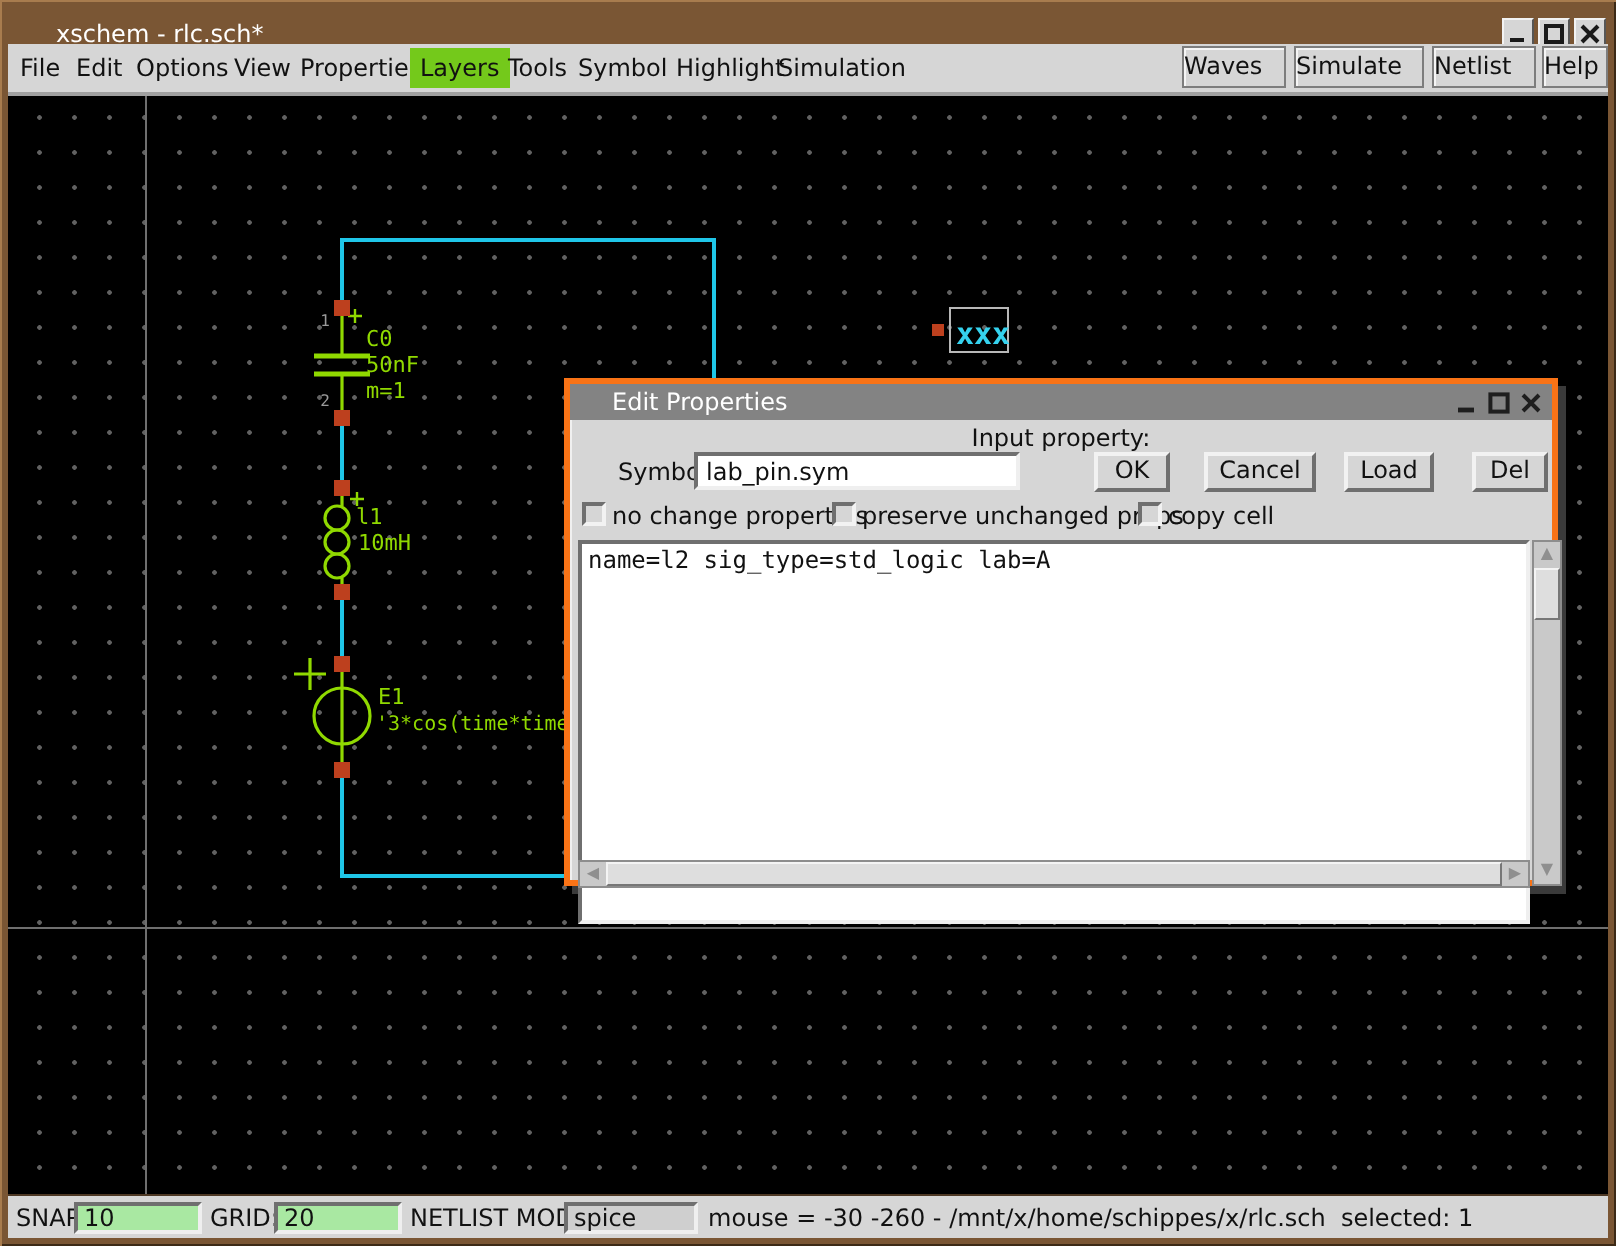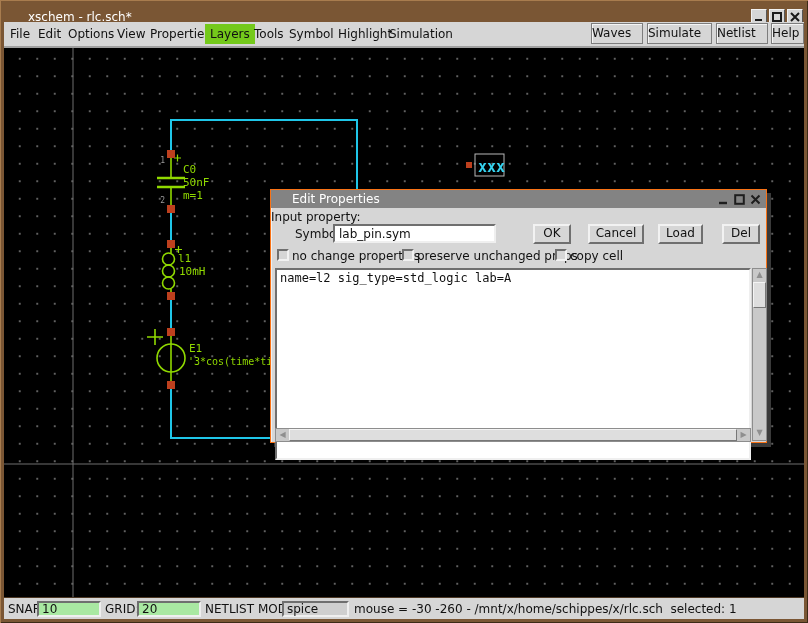--- a/index.html
+++ b/index.html
@@ -23,28 +23,28 @@
   .canvas{
     position:absolute;left:4px;top:46px;width:800px;height:551px;background:#000;
     background-image:radial-gradient(circle,#616161 1px,transparent 1.3px);
     background-size:17.5px 17.5px;background-position:7px 4px;
   }
   .canvas svg{position:absolute;left:0;top:0;}
   .glabel{font-family:"DejaVu Sans Mono",monospace;font-size:11px;fill:#90d900;}
   .pinnum{font-family:"DejaVu Sans Mono",monospace;font-size:8px;fill:#9a9a9a;}
   
   .dialog{
-    position:absolute;left:270px;top:189px;width:497px;height:254px;background:#d6d6d6;
-    border:1px solid #f97316;box-shadow:4px 4px 0 #3a3a3a, inset 1px 1px 0 #f0f0f0;z-index:5;font-size:12px;color:#111;
+    position:absolute;left:282px;top:189px;width:497px;height:254px;background:#d6d6d6;
+    border:3px solid #f97316;box-shadow:4px 4px 0 #3a3a3a, inset 1px 1px 0 #f0f0f0;z-index:5;font-size:12px;color:#111;
   }
   .dlg-titlebar{position:absolute;left:0;top:0;width:100%;height:18px;background:#838383;color:#fff;display:flex;align-items:center;}
   .dlg-titlebar .dlg-title{margin-left:21px;}
   .dlg-controls{margin-left:auto;display:flex;gap:1px;margin-right:3px;}
   .dlgbtn{width:15px;height:15px;display:flex;align-items:center;justify-content:center;}
-  .prompt{position:absolute;left:0;top:20px;width:100%;}
+  .prompt{position:absolute;left:0;top:20px;width:100%;text-align:center;}
   .dlg-label{position:absolute;}
   .field{position:absolute;background:#fff;border:2px solid;border-color:#6f6f6f #efefef #efefef #6f6f6f;padding:1px 4px;white-space:pre;overflow:hidden;}
   .dbtn{position:absolute;height:20px;background:#d6d6d6;border:2px solid;border-color:#f2f2f2 #6f6f6f #6f6f6f #f2f2f2;text-align:center;line-height:15px;}
   .cb{position:absolute;top:59px;width:12px;height:12px;background:#d6d6d6;border:2px solid;border-color:#6f6f6f #f2f2f2 #f2f2f2 #6f6f6f;}
   .cbl{position:absolute;top:59px;}
   .txtarea{position:absolute;left:4px;top:78px;width:476px;height:192px;background:#fff;border:2px solid;border-color:#6f6f6f #efefef #efefef #6f6f6f;font-family:"DejaVu Sans Mono",monospace;font-size:12px;padding:1px 3px;white-space:pre;overflow:hidden;}
   .vsb{position:absolute;left:481px;top:78px;width:15px;height:173px;background:#c9c9c9;border:1px solid #8d8d8d;display:flex;flex-direction:column;}
   .hsb{position:absolute;left:4px;top:238px;width:476px;height:14px;background:#c9c9c9;border:1px solid #8d8d8d;display:flex;flex-direction:row;}
   .sbarrow{color:#8f8f8f;font-size:8px;line-height:12px;text-align:center;flex:0 0 13px;}
   .vthumb{flex:0 0 26px;background:#dedede;border:1px solid;border-color:#f4f4f4 #777 #777 #f4f4f4;}

